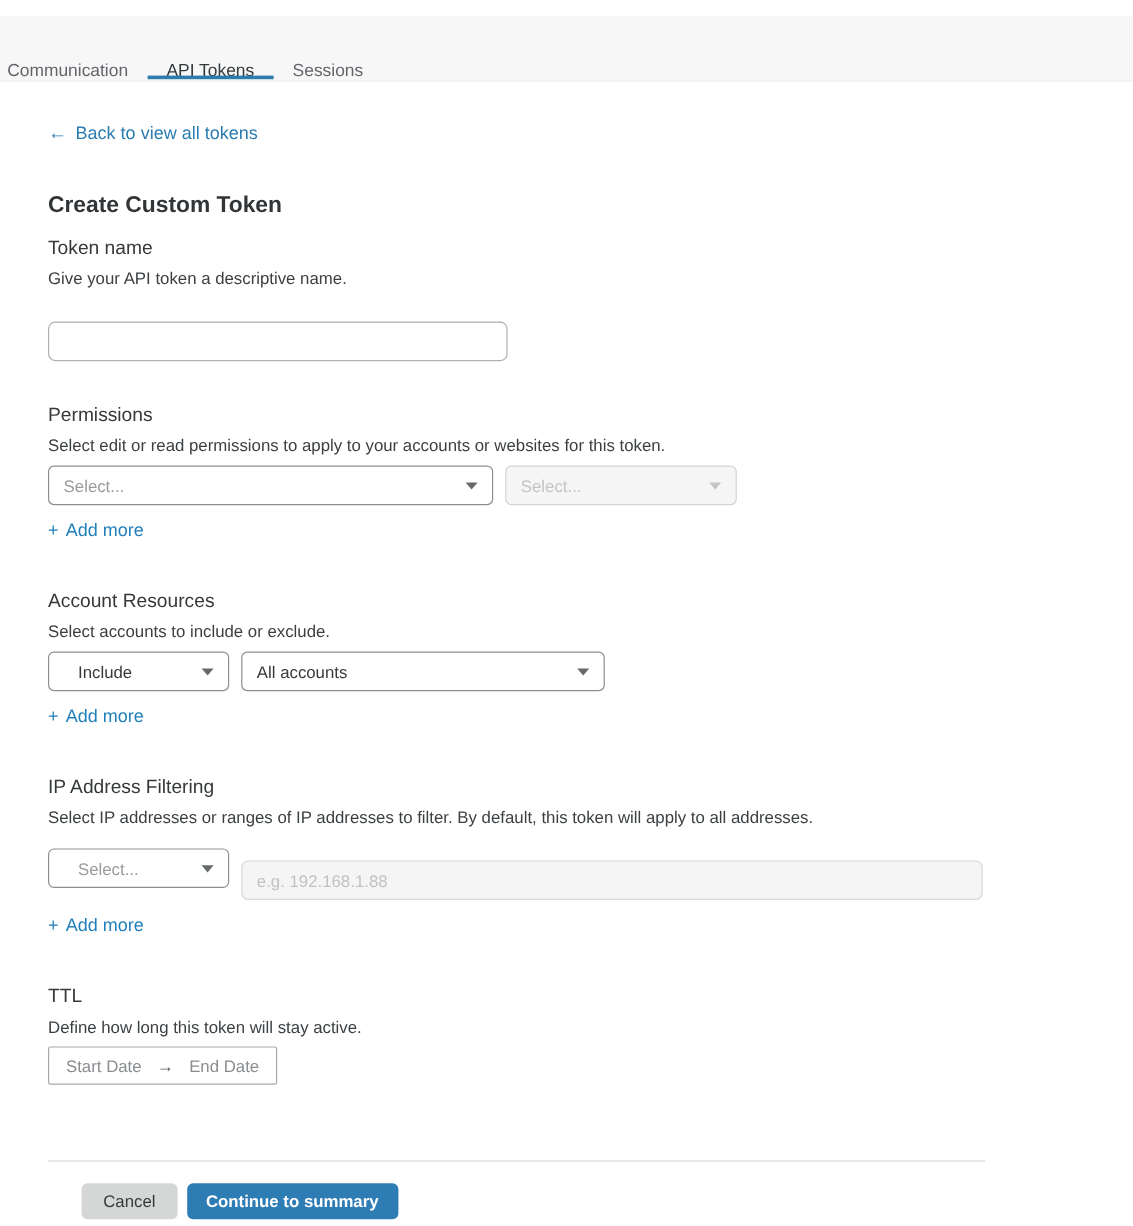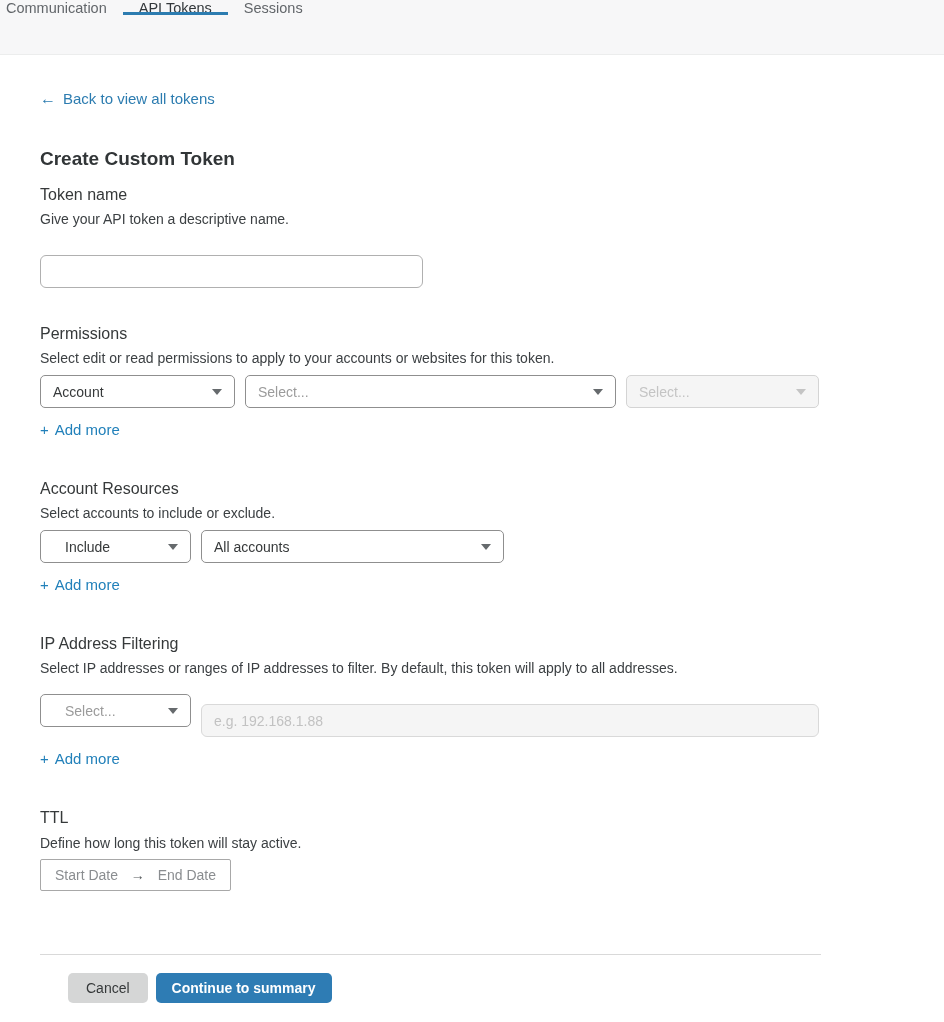--- a/index.html
+++ b/index.html
@@ -9,22 +9,23 @@
     font-family: "Liberation Sans", sans-serif;
     color: #36393a;
     overflow: hidden;
   }
   
   .tabbar {
     height: 55px;
     background: #f7f7f8;
     border-bottom: 1px solid #eceded;
     display: flex;
-    align-items: flex-start;
+    align-items: flex-end;
     padding-left: 6px;
+    margin-top: 13px;
   }
   .tab {
     position: relative;
     display: flex;
     align-items: center;
     padding: 0 16px;
     font-size: 14.5px;
     color: #62666a;
     cursor: pointer;
     white-space: nowrap;
@@ -221,24 +222,20 @@
     <div class="field-row" style="margin-top:8px;">
       <input class="text-input w383" value="" style="">
     </div>
   </div>
 
   
   <div class="section mt36">
     <div class="section-title">Permissions</div>
     <div class="section-desc">Select edit or read permissions to apply to your accounts or websites for this token.</div>
     <div class="field-row">
-      <div class="dropdown w195">
-        <span class="dd-text">Account</span>
-        <span class="chevron"></span>
-      </div>
       <div class="dropdown w371">
         <span class="dd-text placeholder">Select...</span>
         <span class="chevron"></span>
       </div>
       <div class="dropdown w193 disabled">
         <span class="dd-text">Select...</span>
         <span class="chevron"></span>
       </div>
     </div>
     <a class="add-more">

